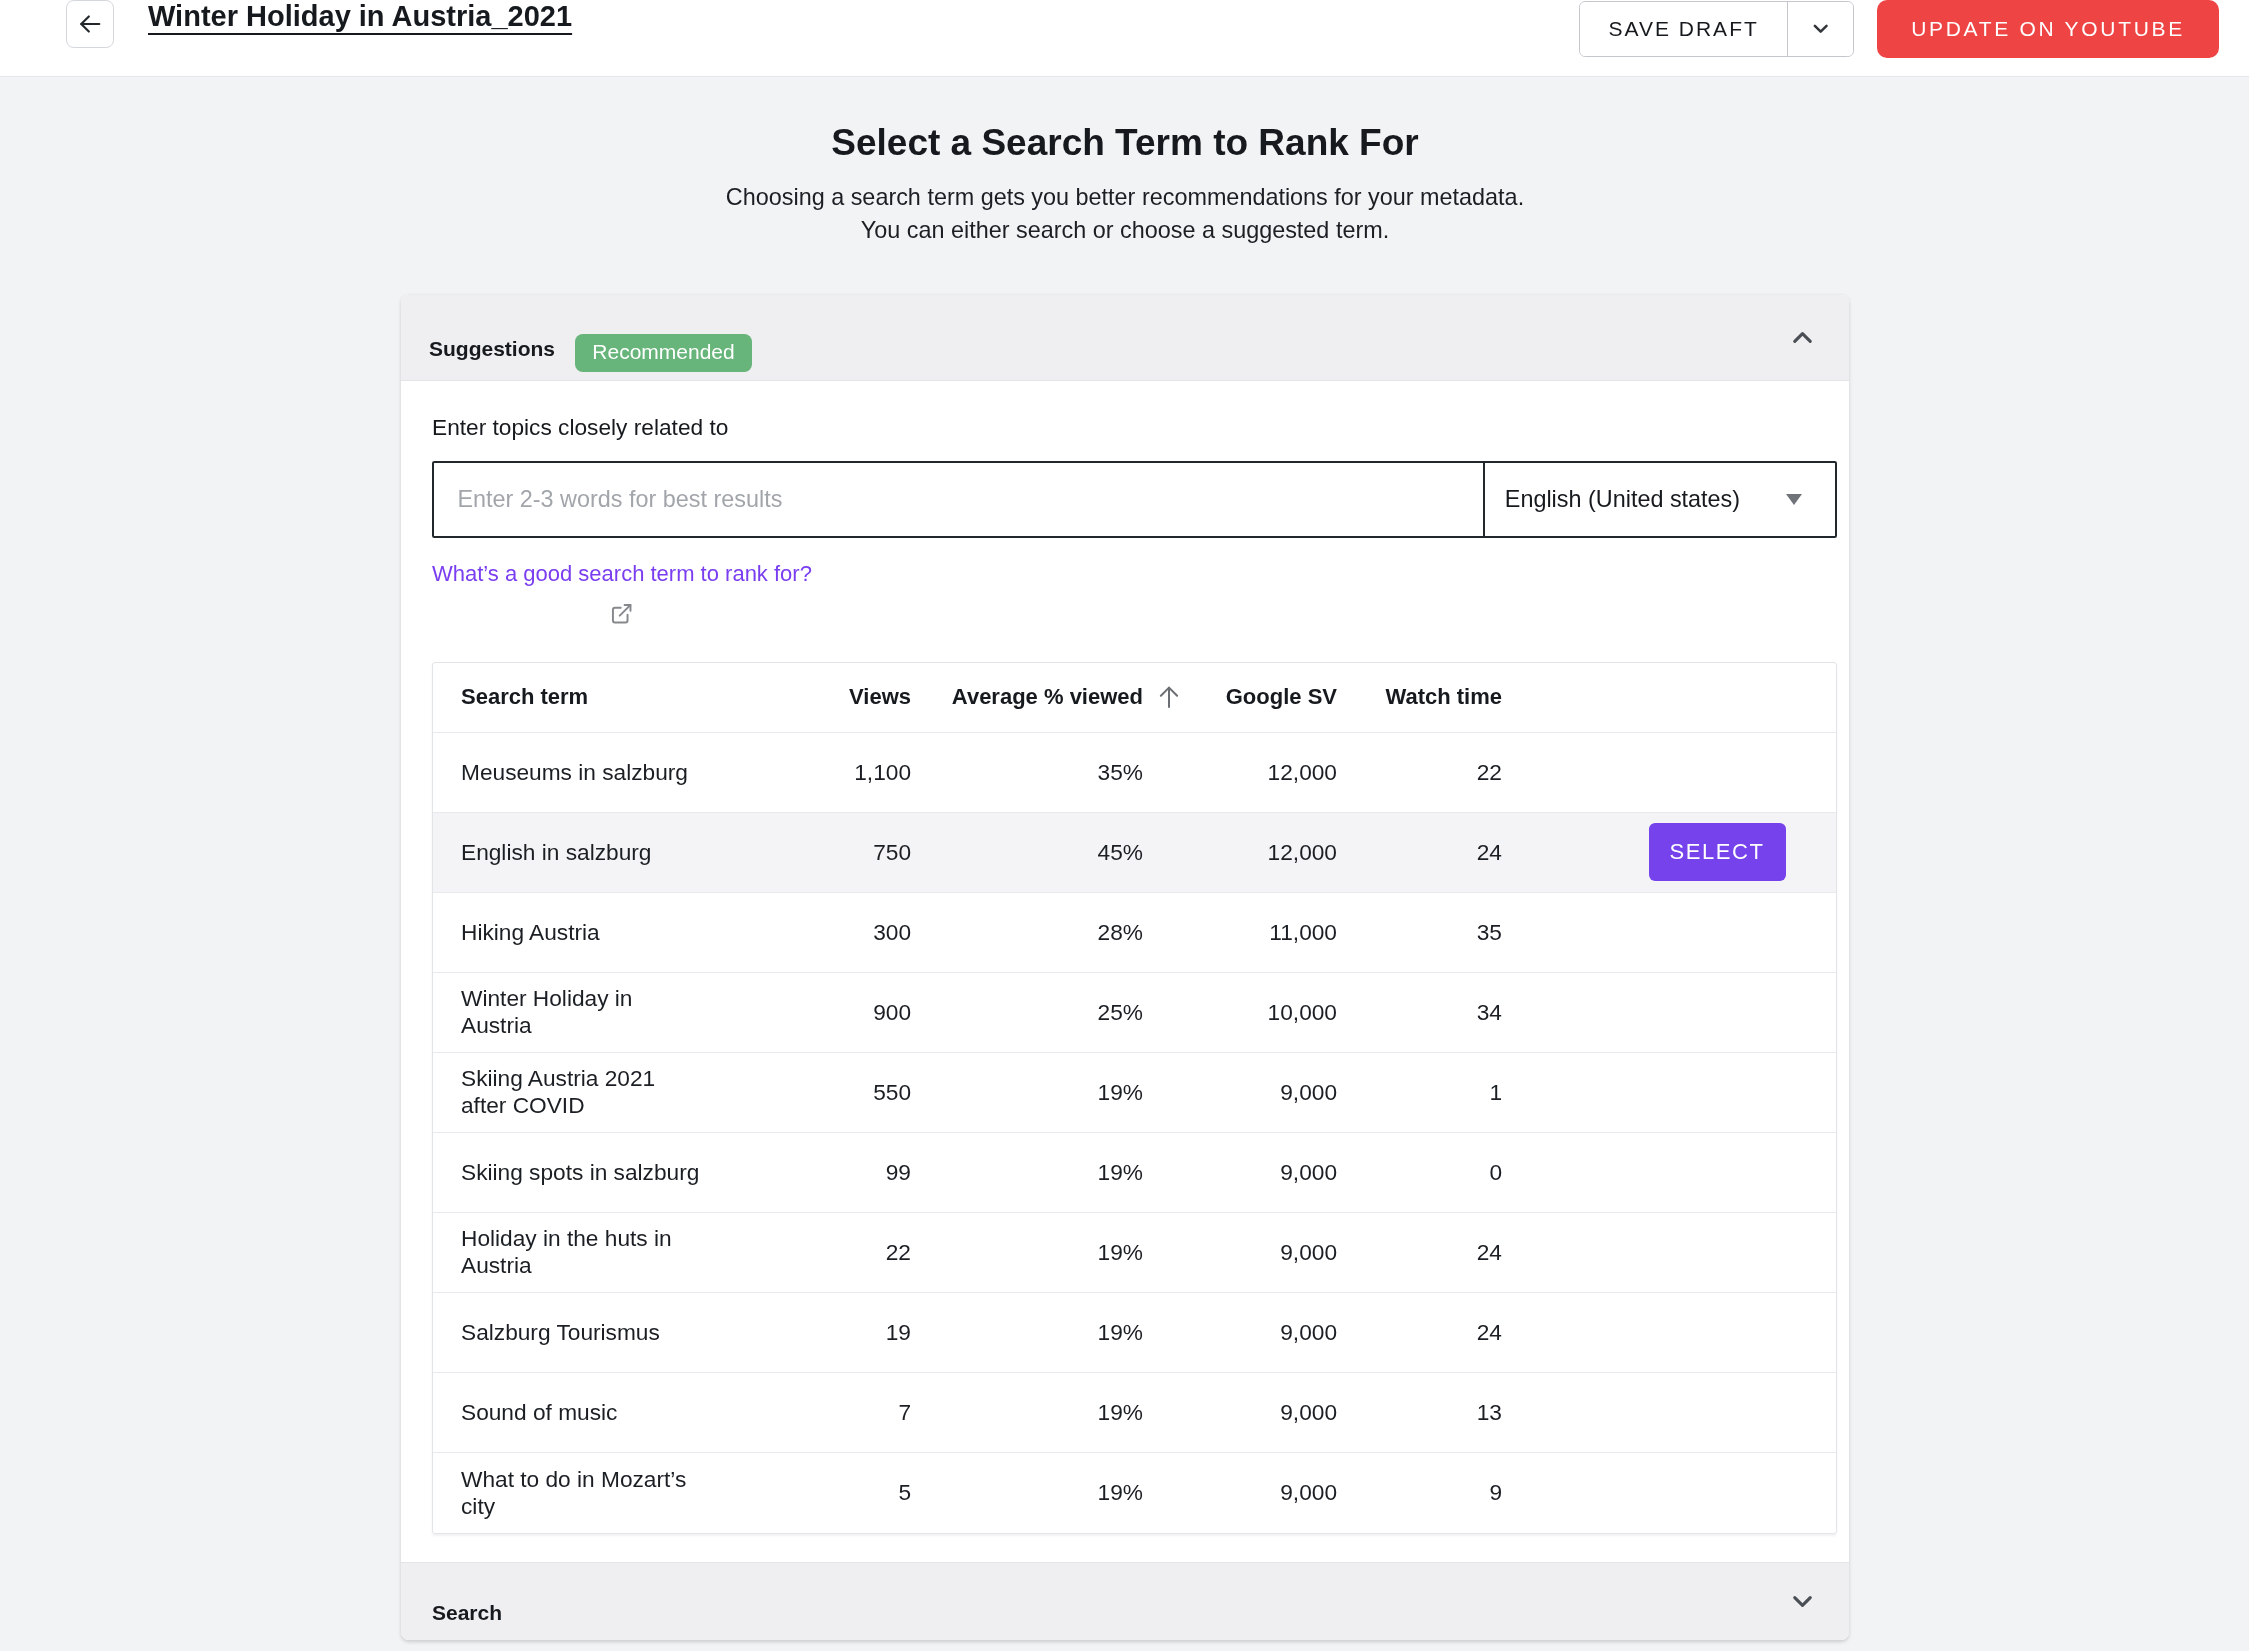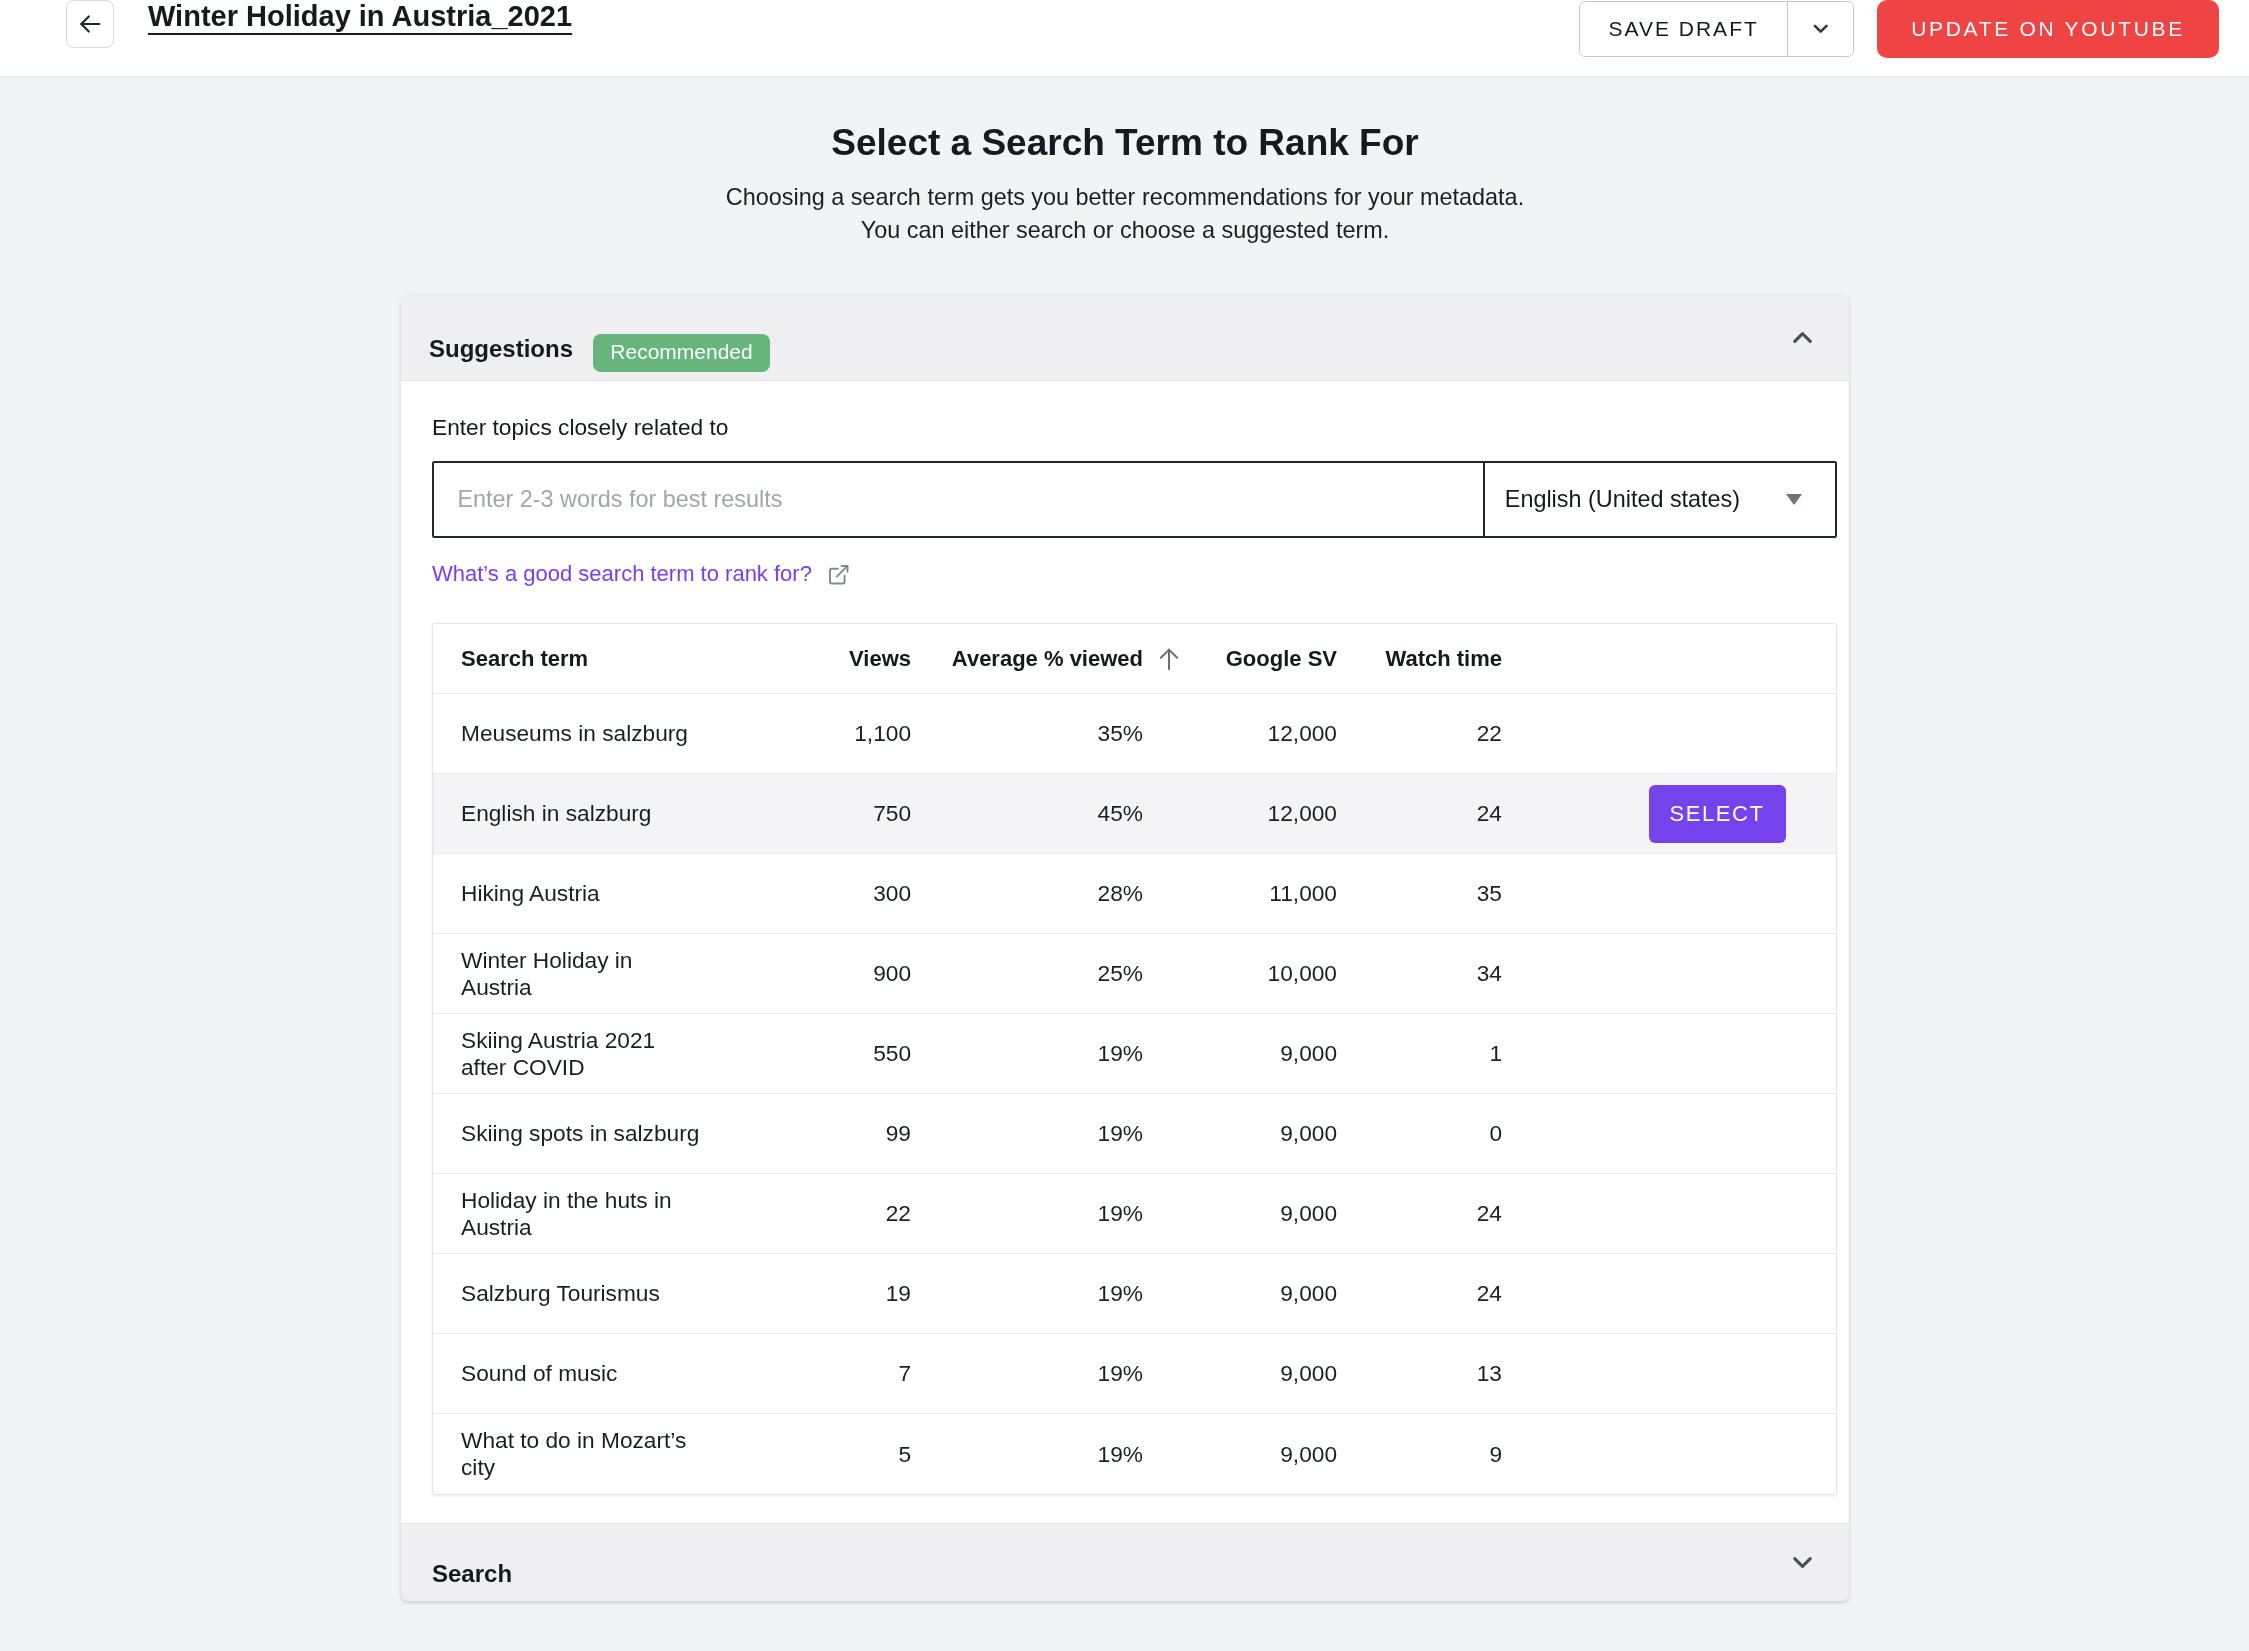--- a/index.html
+++ b/index.html
@@ -31,41 +31,41 @@
   
   .intro { text-align:center; margin-top:44px; }
   .intro h1 { font-size:37px; line-height:44px; font-weight:700; color:#16191d; }
   .subtitle { margin-top:15.6px; font-size:23.4px; line-height:33px; color:#1b1f24; }
 
   
   .card { width:1448px; margin:48px auto 0; border-radius:7.8px; background:#fff;
           box-shadow:0 1.6px 3.9px rgba(0,0,0,.16); }
   .card-hd { height:86px; background:#efeff1; border-radius:7.8px 7.8px 0 0;
              display:flex; align-items:center; padding:0 28px 0 28px; border-bottom:0.8px solid #e2e4e7; cursor:pointer; }
-  .section-title { font-size:24px; font-weight:700; color:#16191d;margin-top:23px; }
+  .section-title { font-size:21px; font-weight:700; color:#16191d;margin-top:23px; }
   .badge { margin-left:20.3px; background:#67B57A; color:#fff; font-size:21px;
            padding:6.2px 17px 7.8px; border-radius:7.8px; font-weight:400;margin-top:32px; }
   .hd-toggle { margin-left:auto; display:flex; align-items:center; justify-content:center;
                width:37px; height:37px; cursor:pointer; background:none; border:none; }
 
   .card-bd { padding:33px 12.5px 28px 31px; background:#fff; }
   .topics-label { display:block; font-size:22.7px; margin:0 0 20.3px 0; color:#16191d; }
 
   .input-row { display:flex; height:77px; border:2.3px solid #21272a; border-radius:2.3px; background:#fff; }
   .text-input { flex:1; border:none; outline:none; padding:0 23.4px; font-size:23.4px;
                 font-family:inherit; color:#1b1f24; background:transparent; min-width:0; }
   .text-input::placeholder { color:#a2a6ab; }
   .lang-select { width:352px; border-left:2.3px solid #21272a; display:flex; align-items:center;
                  justify-content:space-between; padding:0 33px 0 20.3px; font-size:23.4px;
                  cursor:pointer; color:#16191d; }
   .caret-down { width:0; height:0; border-left:8.6px solid transparent; border-right:8.6px solid transparent;
                 border-top:11px solid #70747a; flex:0 0 auto; margin-left:14px; }
 
   .help { margin-top:23.4px; display:inline-flex; align-items:center; gap:15px;
-          color:#7A3EF0; font-size:22px; cursor:pointer; text-decoration:none; }
+          color:#7A3EF0; font-size:22px; cursor:pointer; text-decoration:none;flex-direction:column; }
   .help svg { width:23.4px; height:23.4px; }
 
   
   .stable { margin-top:36px; border:1.6px solid #e2e5e8; border-radius:3.1px; box-shadow:0 1.6px 2.3px rgba(0,0,0,.06); }
   .thead, .trow { display:grid; grid-template-columns:273px 205px 232px 194px 165px 1fr; align-items:center; }
   .thead { height:70px; border-bottom:1.6px solid #e9e9ed; font-weight:700; font-size:22px; color:#16191d; }
   .trow { height:80px; border-bottom:1.6px solid #e9e9ed; font-size:22.7px; color:#1b1f24; }
   .trow:last-child { border-bottom:none; }
   .trow.highlight { background:#f4f4f6; }
   .cell-term { padding-left:28px; text-align:left; }

